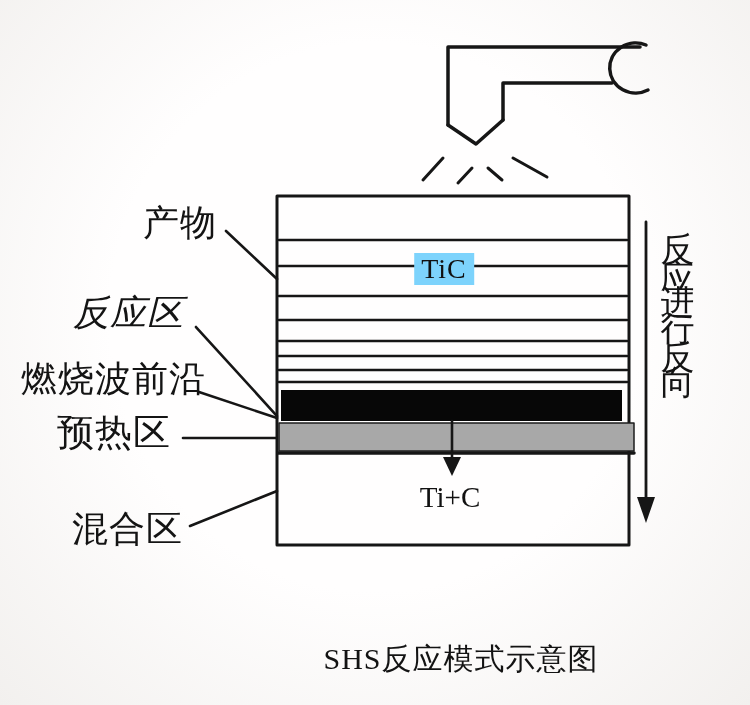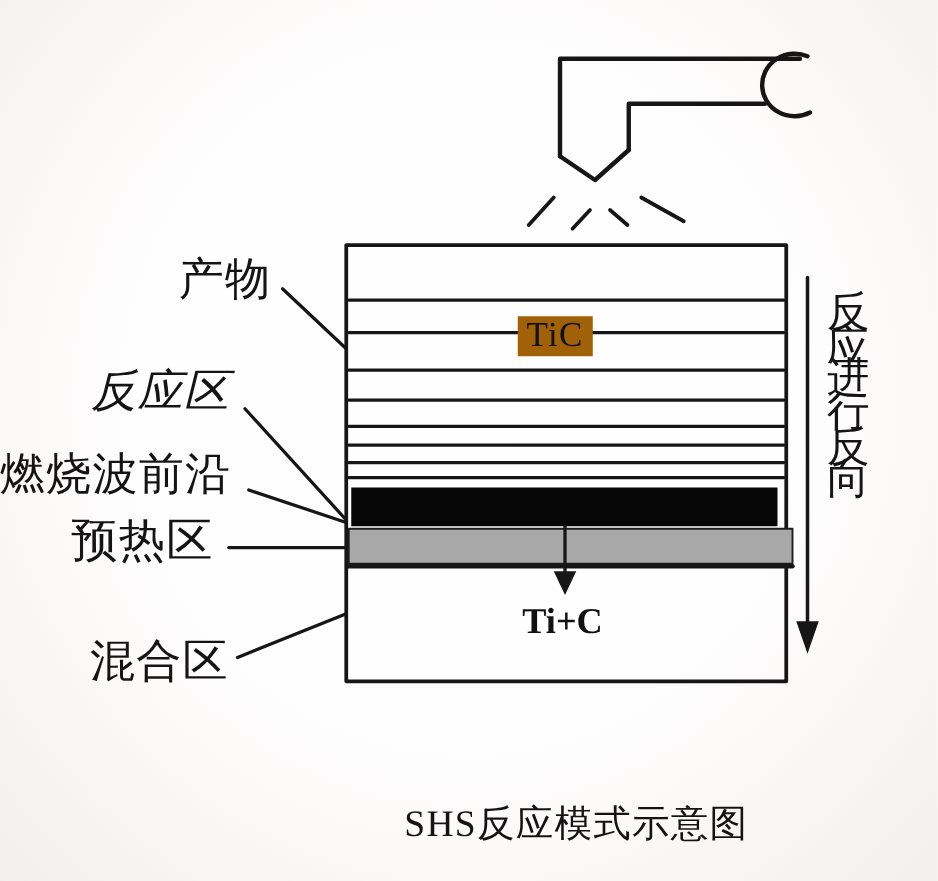--- a/index.html
+++ b/index.html
@@ -16,23 +16,23 @@
     position:absolute;z-index:2;font-size:36px;line-height:1.05;
     letter-spacing:1px;color:#141414;white-space:nowrap;
   }
   .formula{
     position:absolute;z-index:3;
     font-family:"Liberation Serif", serif;
     color:#111;white-space:nowrap;
   }
   .formula.tic{
     font-size:28px;letter-spacing:1px;
-    background:#a16207;padding:0 7px;
+    background:#7dd3fc;padding:0 7px;
   }
-  .formula.tipluc{font-size:29px;font-weight:bold;}
+  .formula.tipluc{font-size:29px;}
   .vtext{
     position:absolute;z-index:2;
     writing-mode:vertical-lr;text-orientation:upright;
     font-size:34px;letter-spacing:27px;line-height:1;
     color:#141414;
   }
   .caption{
     position:absolute;z-index:2;
     font-family:"Liberation Serif", serif;
     font-size:30px;letter-spacing:1px;color:#131313;white-space:nowrap;
@@ -95,21 +95,21 @@
         <line x1="646" y1="222" x2="646" y2="500" stroke-width="2.8"></line>
         <polygon points="637,497 655,497 646,523" fill="#161616" stroke="none"></polygon>
       </g>
     </g>
   </svg>
 
   <div class="lbl" style="left:143px;top:204px;">产物</div>
 
   <div class="lbl" style="left:73px;top:294px;font-style:italic;">反应区</div>
 
-  <div class="lbl" style="left:0;top:360px;text-align:right;">燃烧波前沿</div>
+  <div class="lbl" style="left:21px;top:360px;text-align:right;">燃烧波前沿</div>
 
   <div class="lbl" style="left:57px;top:414px;font-size:37px;">预热区</div>
 
   <div class="lbl" style="left:72px;top:510px;">混合区</div>
 
   <div class="formula tic" style="left:444px;top:253px;transform:translateX(-50%);">TiC</div>
 
   <div class="formula tipluc" style="left:450px;top:481px;transform:translateX(-50%);">Ti+C</div>
 
   <div class="vtext" style="left:661px;top:204px;">反应进行反向</div>

